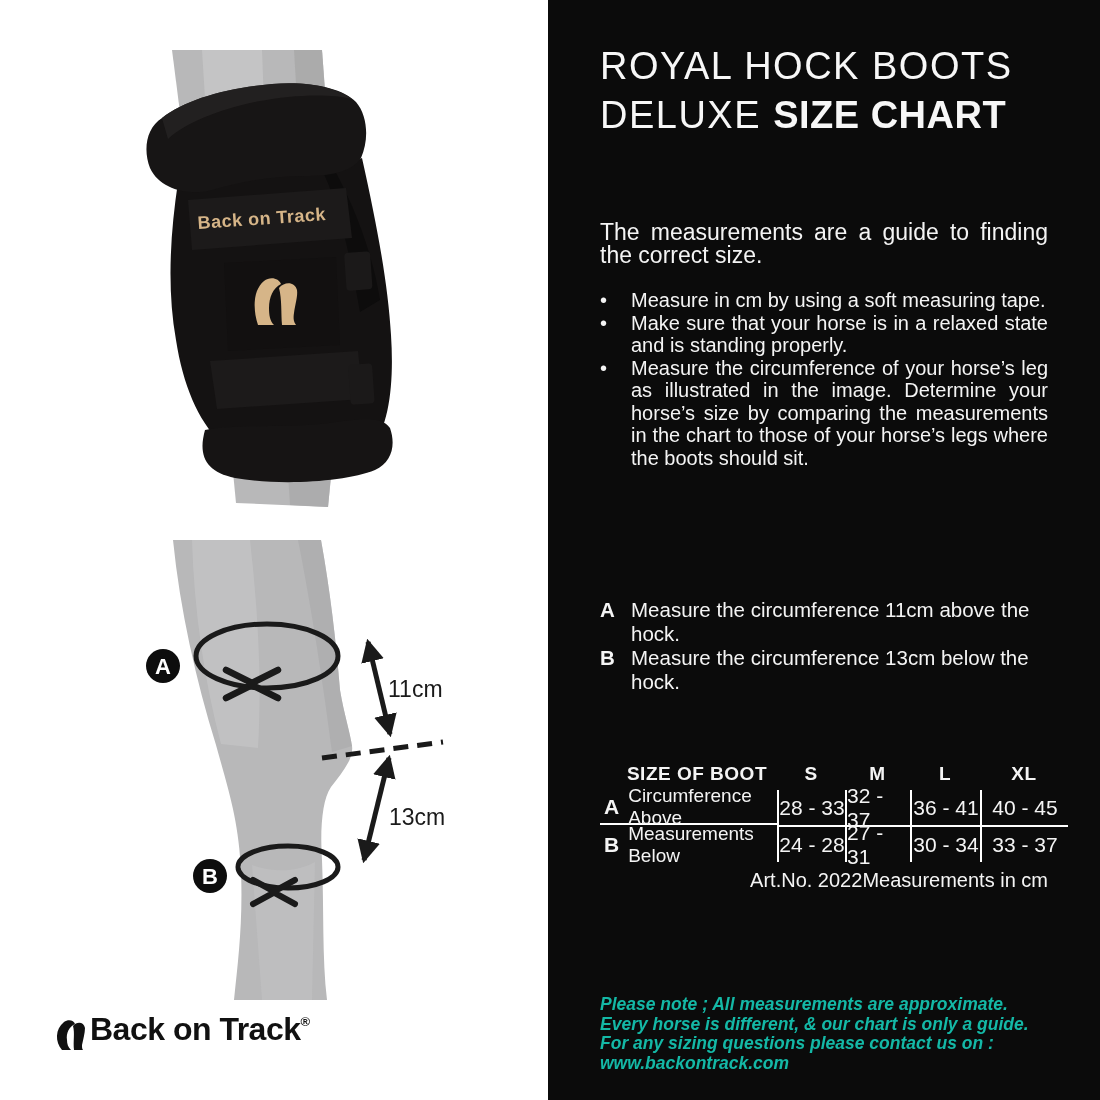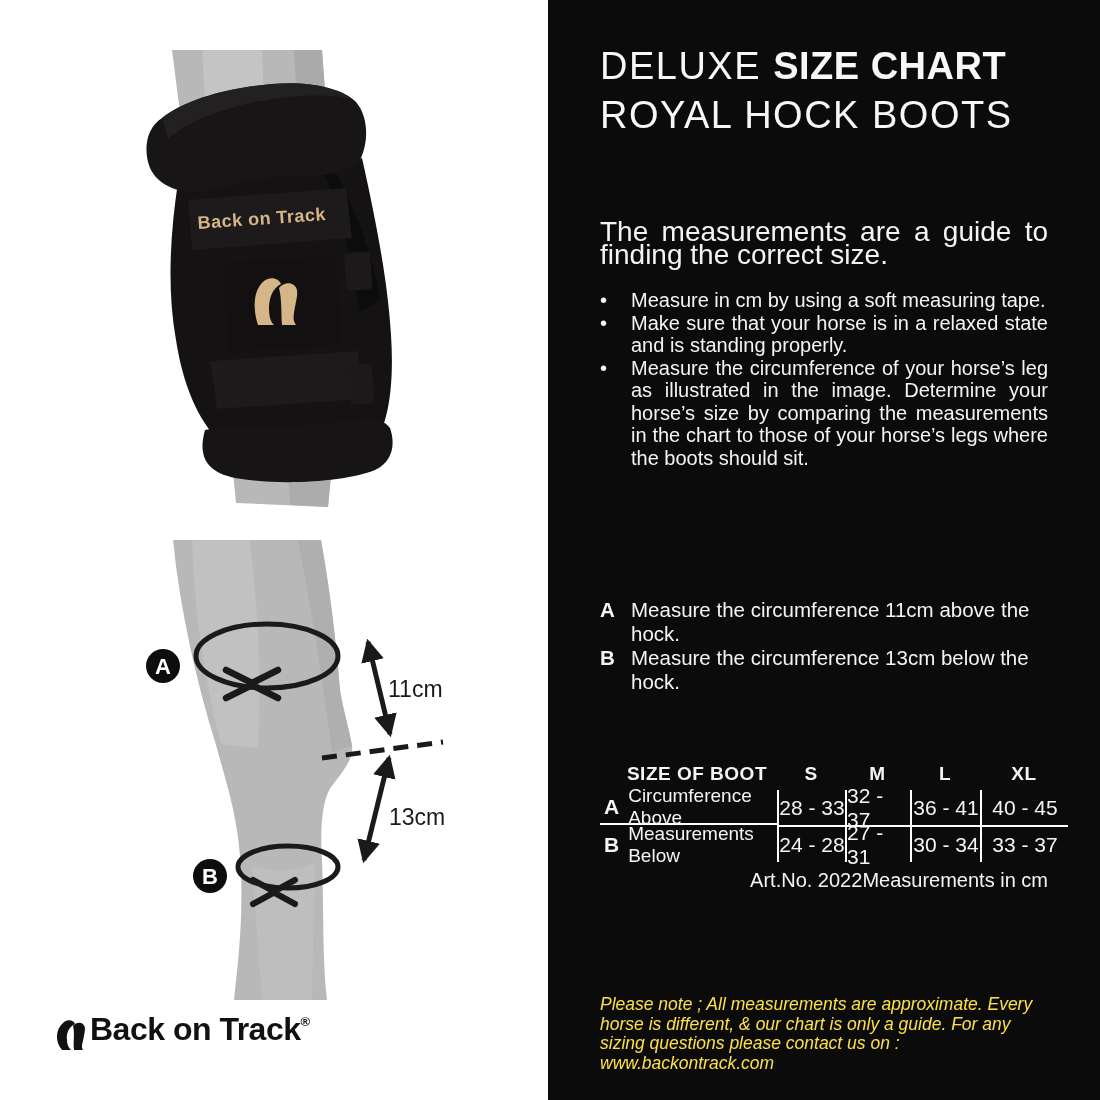--- a/index.html
+++ b/index.html
@@ -14,41 +14,41 @@
   .diagram-svg{position:absolute;left:100px;top:530px;}
   .brand-logo{position:absolute;left:50px;top:1012px;display:flex;align-items:flex-start;}
   .brand-mark{margin-top:7px;margin-right:4px;}
   .brand-name{font-size:32px;font-weight:700;color:#111111;letter-spacing:-0.5px;line-height:1.1;}
   .brand-reg{font-size:13px;font-weight:700;color:#111111;vertical-align:14px;}
   
   .right-panel{position:absolute;left:548px;top:0;width:552px;height:1100px;background:#0b0b0b;color:#f4f4f4;}
   .rp{position:absolute;left:52px;width:448px;}
   .page-title{top:42px;font-size:38px;line-height:49px;font-weight:400;letter-spacing:1.5px;color:#f7f7f7;white-space:nowrap;}
   .page-title .bold{font-weight:700;letter-spacing:0.5px;}
-  .intro{top:221px;font-size:28px;line-height:22.5px;text-align:justify;}
+  .intro{top:221px;font-size:23px;line-height:22.5px;text-align:justify;}
   .bullets{top:289px;font-size:20px;line-height:22.5px;}
   .bullet{display:flex;margin:0;}
   .bullet .dot{width:31px;flex:0 0 31px;}
   .bullet .btext{flex:1;text-align:justify;}
   .m-heading{top:534px;font-size:22px;}
   .m-row{display:flex;font-size:20.5px;}
   .m-row-a{top:598px;}
   .m-row-b{top:646px;}
   .m-letter{width:31px;flex:0 0 31px;font-weight:700;}
   
   .size-table{top:757px;width:468px;display:grid;grid-template-columns:177px 68px 65px 70px 88px;}
   .st-cell{display:flex;align-items:center;justify-content:center;font-size:21px;height:35px;}
   .st-head{height:33px;font-weight:700;font-size:19px;letter-spacing:0.5px;}
   .st-label{justify-content:flex-end;padding-right:10px;box-sizing:border-box;}
   .st-rowlabel{justify-content:flex-start;padding-left:4px;box-sizing:border-box;font-size:19px;}
   .st-rowlabel .rl-letter{font-weight:700;font-size:21px;margin-right:9px;}
   .st-vline{border-left:2px solid #ffffff;}
   .st-hline{border-bottom:2px solid #ffffff;}
   .art-row{top:869px;display:flex;justify-content:flex-end;font-size:20px;}
-  .footer-note{top:995px;width:444px;font-size:17.5px;line-height:19.5px;font-style:italic;color:#fde047;}
+  .footer-note{top:995px;width:444px;font-size:17.5px;line-height:19.5px;font-style:italic;color:#14b8a6;font-weight:bold;}
 </style>
 </head>
 <body>
 
 <div class="canvas">
 
   <div class="left-panel">
 
     <svg class="photo-svg" width="460" height="480" viewBox="0 0 460 480">
 
@@ -134,22 +134,22 @@
       </svg>
       <div>
         <span class="brand-name">Back on Track</span><span class="brand-reg">®</span>
       </div>
     </div>
   </div>
 
   <div class="right-panel">
 
     <div class="rp page-title">
+      <div>ROYAL HOCK BOOTS</div>
       <div><span>DELUXE </span><span class="bold">SIZE CHART</span></div>
-      <div>ROYAL HOCK BOOTS</div>
     </div>
 
     <div class="rp intro">The measurements are a guide to finding the correct size.</div>
 
     <div class="rp bullets">
       <div class="bullet">
         <span class="dot">•</span>
         <span class="btext">Measure in cm by using a soft measuring tape.</span>
       </div>
       <div class="bullet">

